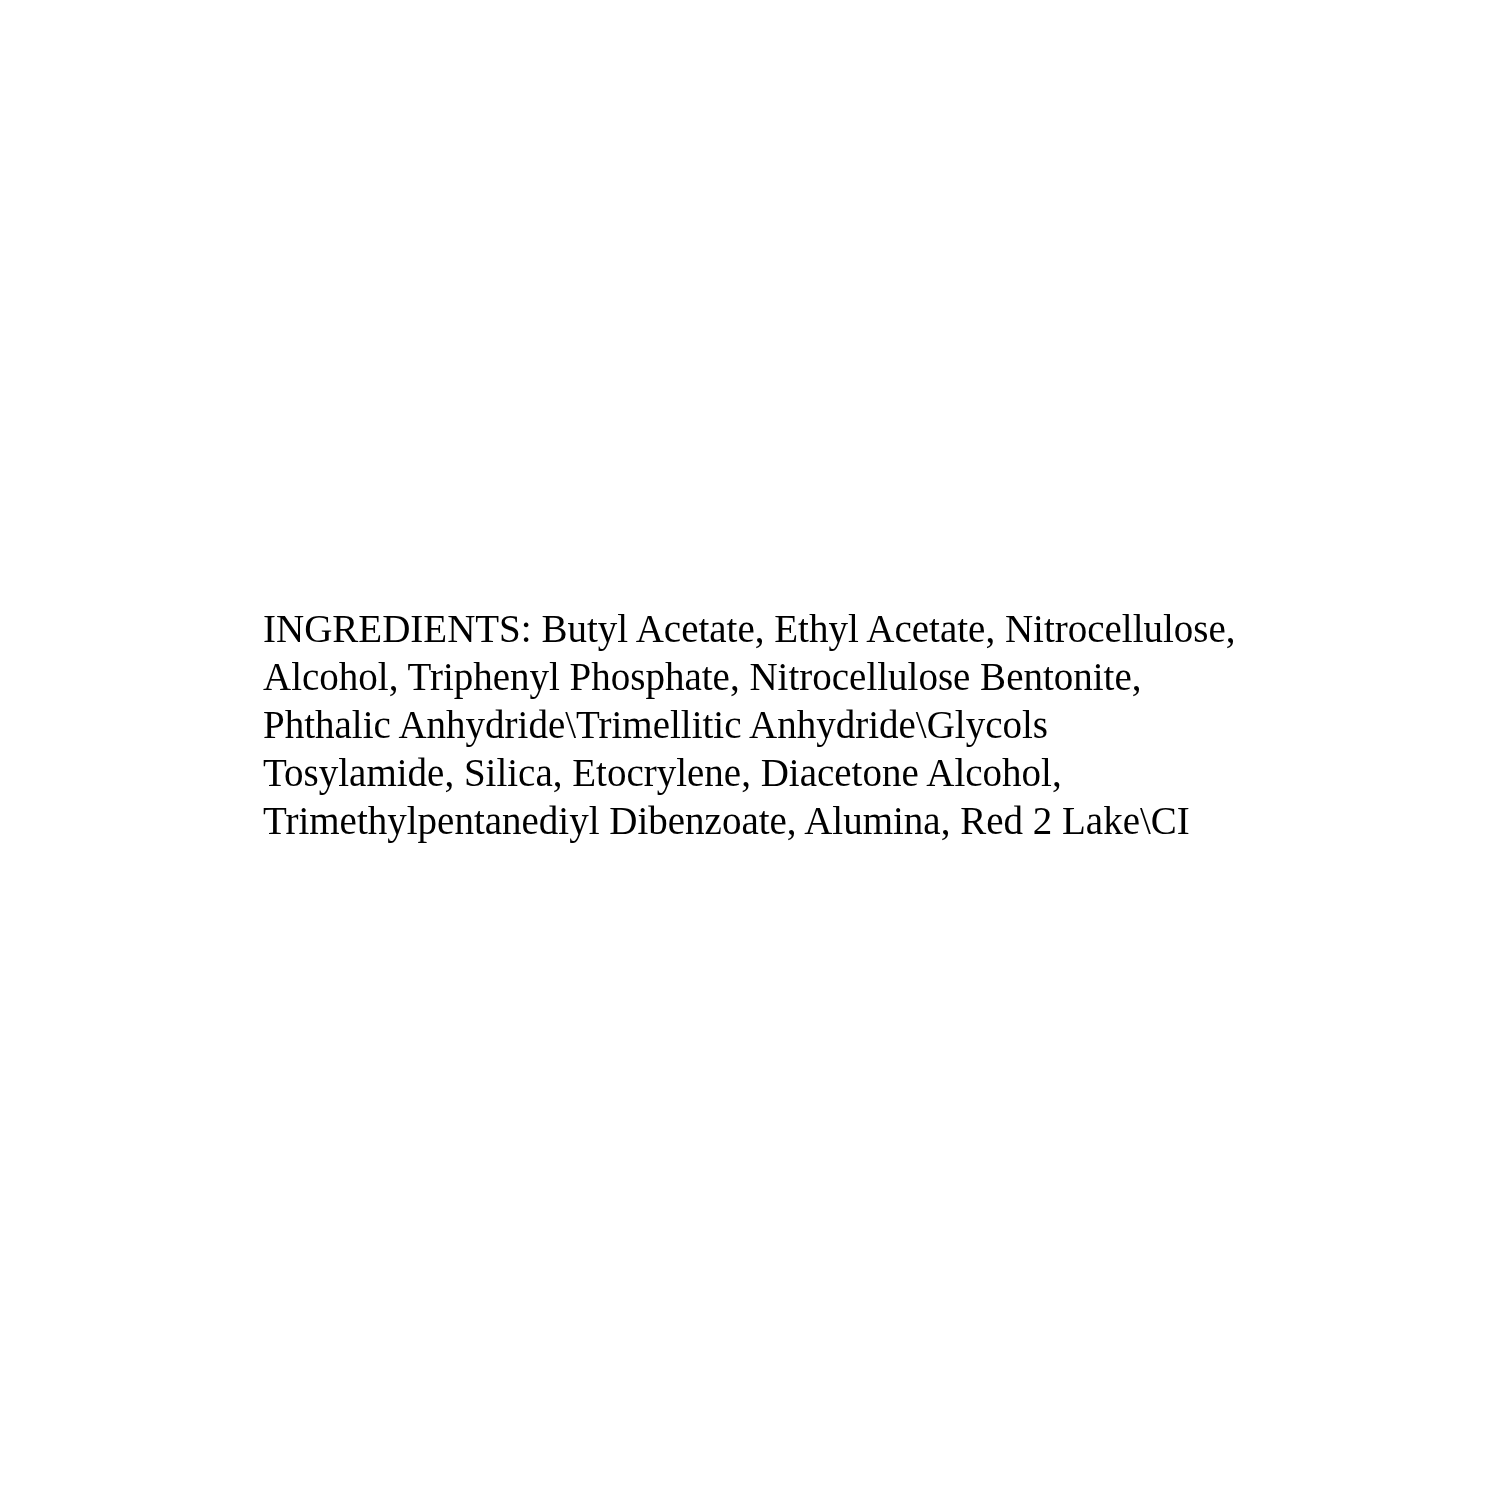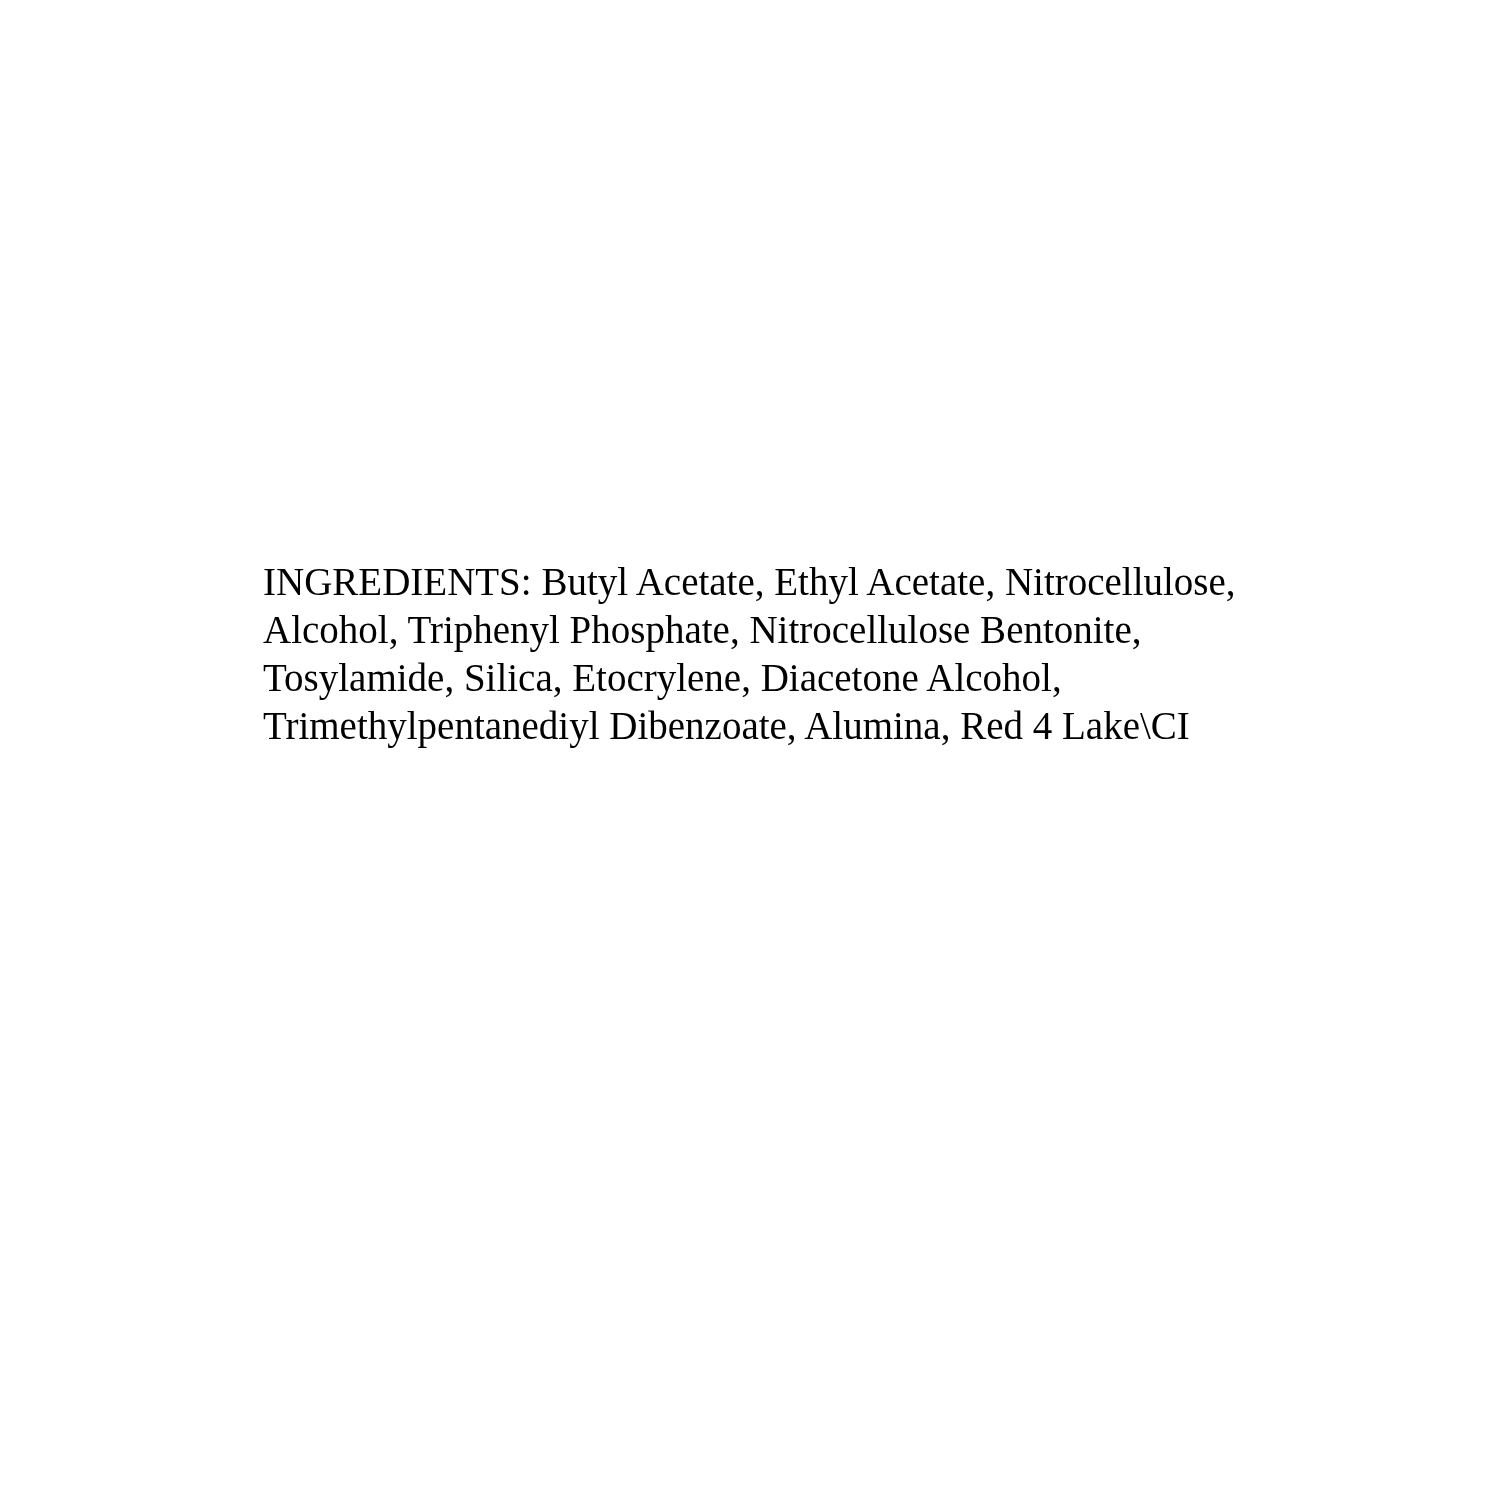--- a/index.html
+++ b/index.html
@@ -10,32 +10,33 @@
     width: 1500px;
     height: 1500px;
     background: #ffffff;
     position: relative;
     font-family: "Liberation Serif", serif;
     overflow: hidden;
   }
   .ingredients-block {
     position: absolute;
     left: 263px;
-    top: 558px;
+    top: 605px;
     width: 1010px;
     color: #000000;
     font-size: 39px;
     line-height: 48px;
     letter-spacing: 0px;
   }
   .ingredients-line {
     white-space: nowrap;
   }
 </style>
 </head>
 <body>
 
 <div class="ingredients-block">
   <div class="ingredients-line">INGREDIENTS: Butyl Acetate, Ethyl Acetate, Nitrocellulose,</div>
   <div class="ingredients-line">Alcohol, Triphenyl Phosphate, Nitrocellulose Bentonite,</div>
+  <div class="ingredients-line">Phthalic Anhydride\Trimellitic Anhydride\Glycols</div>
   <div class="ingredients-line">Tosylamide, Silica, Etocrylene, Diacetone Alcohol,</div>
-  <div class="ingredients-line">Trimethylpentanediyl Dibenzoate, Alumina, Red 4 Lake\CI</div>
+  <div class="ingredients-line">Trimethylpentanediyl Dibenzoate, Alumina, Red 2 Lake\CI</div>
 </div>
 
 </body></html>

